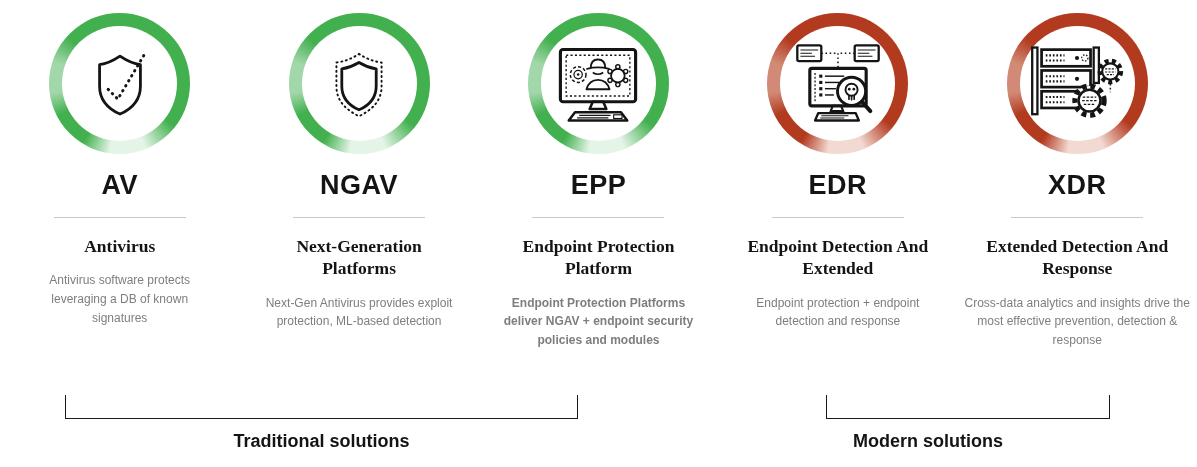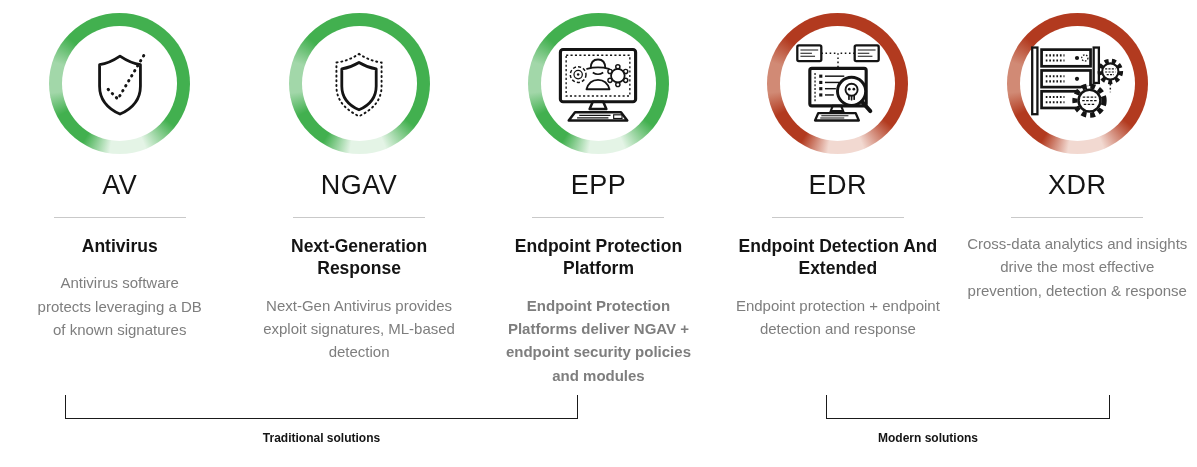--- a/index.html
+++ b/index.html
@@ -22,35 +22,35 @@
       var(--green_faint) 158deg 188deg,
       var(--green) 212deg 242deg,
       var(--green_light) 262deg 288deg,
       var(--green) 312deg 360deg);}
   .ring-red{background:conic-gradient(from 0deg,
       var(--red) 0deg 128deg,
       var(--red_faint) 158deg 188deg,
       var(--red) 212deg 242deg,
       var(--red_light) 262deg 288deg,
       var(--red) 312deg 360deg);}
-  .acronym{margin-top:16px;font-size:27px;font-weight:400;letter-spacing:0.5px;color:var(--text_dark);}
+  .acronym{margin-top:16px;font-size:27px;font-weight:700;letter-spacing:0.5px;color:var(--text_dark);}
   .divider{margin-top:16px;width:132px;height:1px;background:var(--divider);}
   .name{margin-top:17px;font-size:17.5px;font-weight:700;color:var(--text_dark);
-        text-align:center;line-height:1.28;max-width:202px;}
-  .desc{margin-top:14px;font-size:15px;color:var(--text_gray);text-align:center;line-height:1.55;}
+        text-align:center;line-height:1.28;max-width:202px;font-family:Liberation Serif, serif;}
+  .desc{margin-top:14px;font-size:12px;color:var(--text_gray);text-align:center;line-height:1.55;}
   .col:nth-child(1) .desc{max-width:174px;}
   .col:nth-child(2) .desc{max-width:198px;}
   .col:nth-child(3) .desc{max-width:202px;font-weight:bold;}
   .col:nth-child(4) .desc{max-width:208px;}
   .col:nth-child(5) .desc{max-width:226px;}
   .bracket{position:absolute;top:395px;height:24px;
            border-left:1.5px solid #1a1a1a;border-right:1.5px solid #1a1a1a;border-bottom:1.5px solid #1a1a1a;}
   .bracket-traditional{left:65px;width:513px;}
   .bracket-modern{left:826px;width:284px;}
-  .bracket-label{position:absolute;top:431px;font-size:12px;font-weight:700;color:var(--text_dark);text-align:center;}
+  .bracket-label{position:absolute;top:431px;font-size:18px;font-weight:700;color:var(--text_dark);text-align:center;}
   .label-traditional{left:65px;width:513px;}
   .label-modern{left:786px;width:284px;}
   .icon-g{stroke:#141414;fill:none;stroke-width:2;}
 </style>
 </head>
 <body>
 
 <div class="canvas">
 
   <div class="columns">
@@ -74,22 +74,22 @@
       <div class="ring ring-green">
         <svg width="86" height="86" viewBox="0 0 80 80">
           <g class="icon-g">
             <path d="M40 20 C45 23 50 25 56 26 L56 42 C56 53 49 60 40 64 C31 60 24 53 24 42 L24 26 C30 25 35 23 40 20 Z" stroke-width="2.6" stroke-linejoin="round"></path>
             <path d="M40 12 C46 16 53 19 61 20 L61 42 C61 56 52 64 40 70 C28 64 19 56 19 42 L19 20 C27 19 34 16 40 12 Z" stroke-width="1.8" stroke-dasharray="1 3.4" stroke-linecap="round"></path>
           </g>
         </svg>
       </div>
       <div class="acronym">NGAV</div>
       <div class="divider"></div>
-      <div class="name">Next-Generation Response</div>
-      <div class="desc">Next-Gen Antivirus provides exploit signatures, ML-based detection</div>
+      <div class="name">Next-Generation Platforms</div>
+      <div class="desc">Next-Gen Antivirus provides exploit protection, ML-based detection</div>
     </div>
 
     <div class="col">
       <div class="ring ring-green">
         <svg width="94" height="82" viewBox="0 0 90 78">
           <g class="icon-g">
             <rect x="9" y="6" width="72" height="50" rx="2.5" stroke-width="3"></rect>
             <rect x="14.5" y="11.5" width="61" height="39" stroke-width="1.3" stroke-dasharray="2 2.2"></rect>
             <circle cx="26" cy="30" r="7.5" stroke-width="1.4" stroke-dasharray="3 2"></circle>
             <circle cx="26" cy="30" r="4" stroke-width="1.2"></circle>
@@ -175,20 +175,21 @@
             <circle cx="80" cy="29" r="7.8" fill="#ffffff" stroke-width="2"></circle>
             <path d="M75 26.5 h10 M75 29.5 h10 M76.5 32 h7" stroke-width="1.1" stroke-dasharray="2 1.2"></path>
             <circle cx="60" cy="57" r="14" fill="#ffffff" stroke-width="5" stroke-dasharray="4.6 3.7"></circle>
             <circle cx="60" cy="57" r="10.5" fill="#ffffff" stroke-width="2.4"></circle>
             <path d="M53.5 53.5 h13 M53 57 h14 M54.5 60.5 h11" stroke-width="1.2" stroke-dasharray="2.4 1.4"></path>
           </g>
         </svg>
       </div>
       <div class="acronym">XDR</div>
       <div class="divider"></div>
+      <div class="name">Extended Detection And Response</div>
       <div class="desc">Cross-data analytics and insights drive the most effective prevention, detection &amp; response</div>
     </div>
 
   </div>
 
   <div class="bracket bracket-traditional"></div>
   <div class="bracket-label label-traditional">Traditional solutions</div>
 
   <div class="bracket bracket-modern"></div>
   <div class="bracket-label label-modern">Modern solutions</div>

